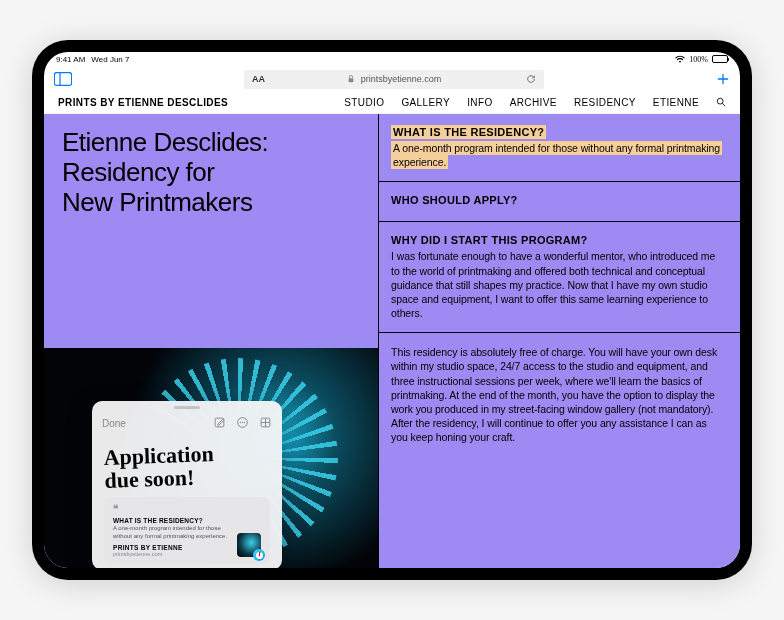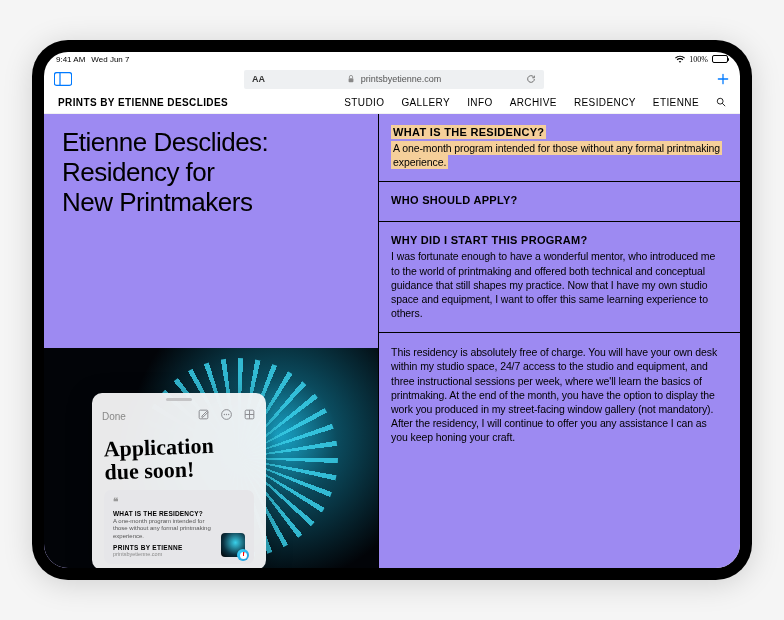--- a/index.html
+++ b/index.html
@@ -29,21 +29,21 @@
   .left-col { width: 48%; padding: 14px 18px; position: relative; }
   .page-title { font-size: 26px; font-weight: 400; line-height: 1.15; letter-spacing: -0.5px; font-family: -apple-system, sans-serif; }
   .image-placeholder { position: absolute; bottom: 0; left: 0; right: 0; height: 220px; background: radial-gradient(circle at 70% 40%, #1aa8cc 0%, #0b4b5e 22%, #020408 55%); overflow: hidden; }
   .image-placeholder::before { content: ""; position: absolute; top: 50%; left: 58%; width: 200px; height: 200px; background: repeating-conic-gradient(from 0deg, #3ad0ea 0deg 3deg, transparent 3deg 10deg); border-radius: 50%; transform: translate(-50%,-50%); filter: blur(0.4px); opacity: 0.85; }
   .right-col { width: 52%; border-left: 1px solid #000; overflow: hidden; }
   .faq-section { border-bottom: 1px solid #000; padding: 12px 14px 12px 12px; }
   .faq-q { font-size: 11px; font-weight: 700; letter-spacing: 0.3px; margin-bottom: 3px; }
   .faq-a { font-size: 10.5px; line-height: 1.35; font-weight: 300; letter-spacing: -0.1px; }
   .highlight { background: #f5cf9a; box-decoration-break: clone; padding: 1px 2px; }
   
-  .quick-note { position: absolute; left: 48px; bottom: -2px; width: 174px; background: rgba(245,245,247,0.95); backdrop-filter: blur(20px); border-radius: 10px; box-shadow: 0 6px 24px rgba(0,0,0,0.35); overflow: hidden; }
+  .quick-note { position: absolute; left: 48px; bottom: -2px; width: 190px; background: rgba(245,245,247,0.95); backdrop-filter: blur(20px); border-radius: 10px; box-shadow: 0 6px 24px rgba(0,0,0,0.35); overflow: hidden; }
   .qn-grabber { width: 26px; height: 3px; background: #c4c4c6; border-radius: 2px; margin: 5px auto 0; }
   .qn-header { display: flex; align-items: center; padding: 6px 10px 8px; }
   .qn-done { font-size: 10px; color: #888; font-weight: 500; }
   .qn-actions { margin-left: auto; display: flex; gap: 10px; }
   .qn-actions svg { width: 13px; height: 13px; }
   .qn-body { padding: 2px 12px 6px; }
   .qn-handwriting { font-family: "Brush Script MT", "Comic Sans MS", cursive; font-size: 22px; line-height: 1.05; font-weight: 700; color: #000; transform: rotate(-2deg); margin-bottom: 8px; }
   .qn-link { background: #e6e6e9; border-radius: 7px; padding: 7px 9px; display: flex; gap: 7px; align-items: flex-start; }
   .qn-link-text { flex: 1; }
   .qn-quote-icon { font-size: 10px; color: #999; font-weight: 700; line-height: 1; margin-bottom: 3px; }

